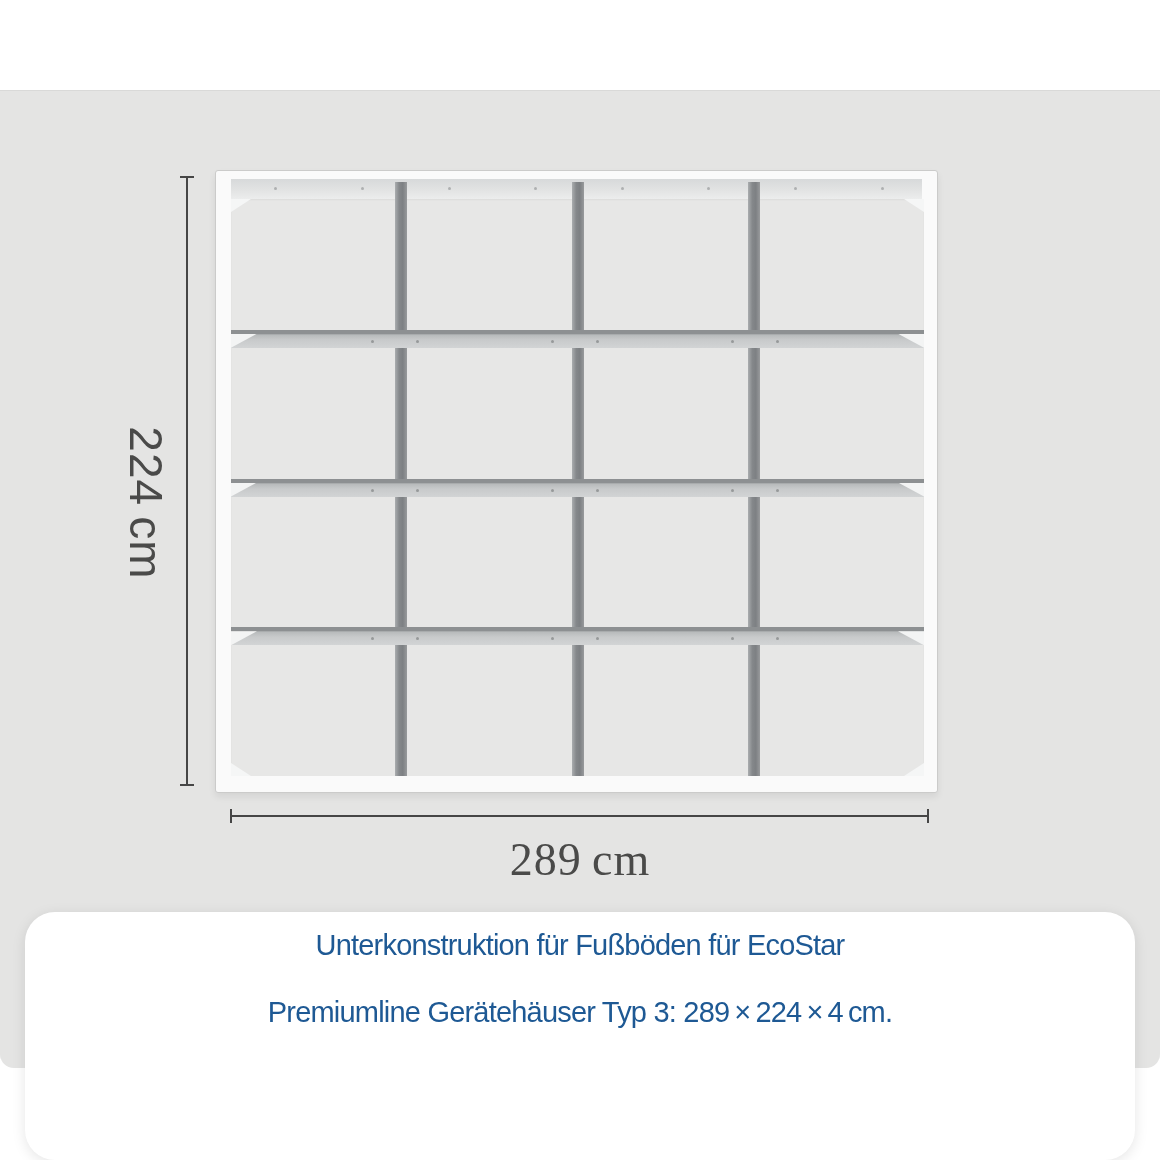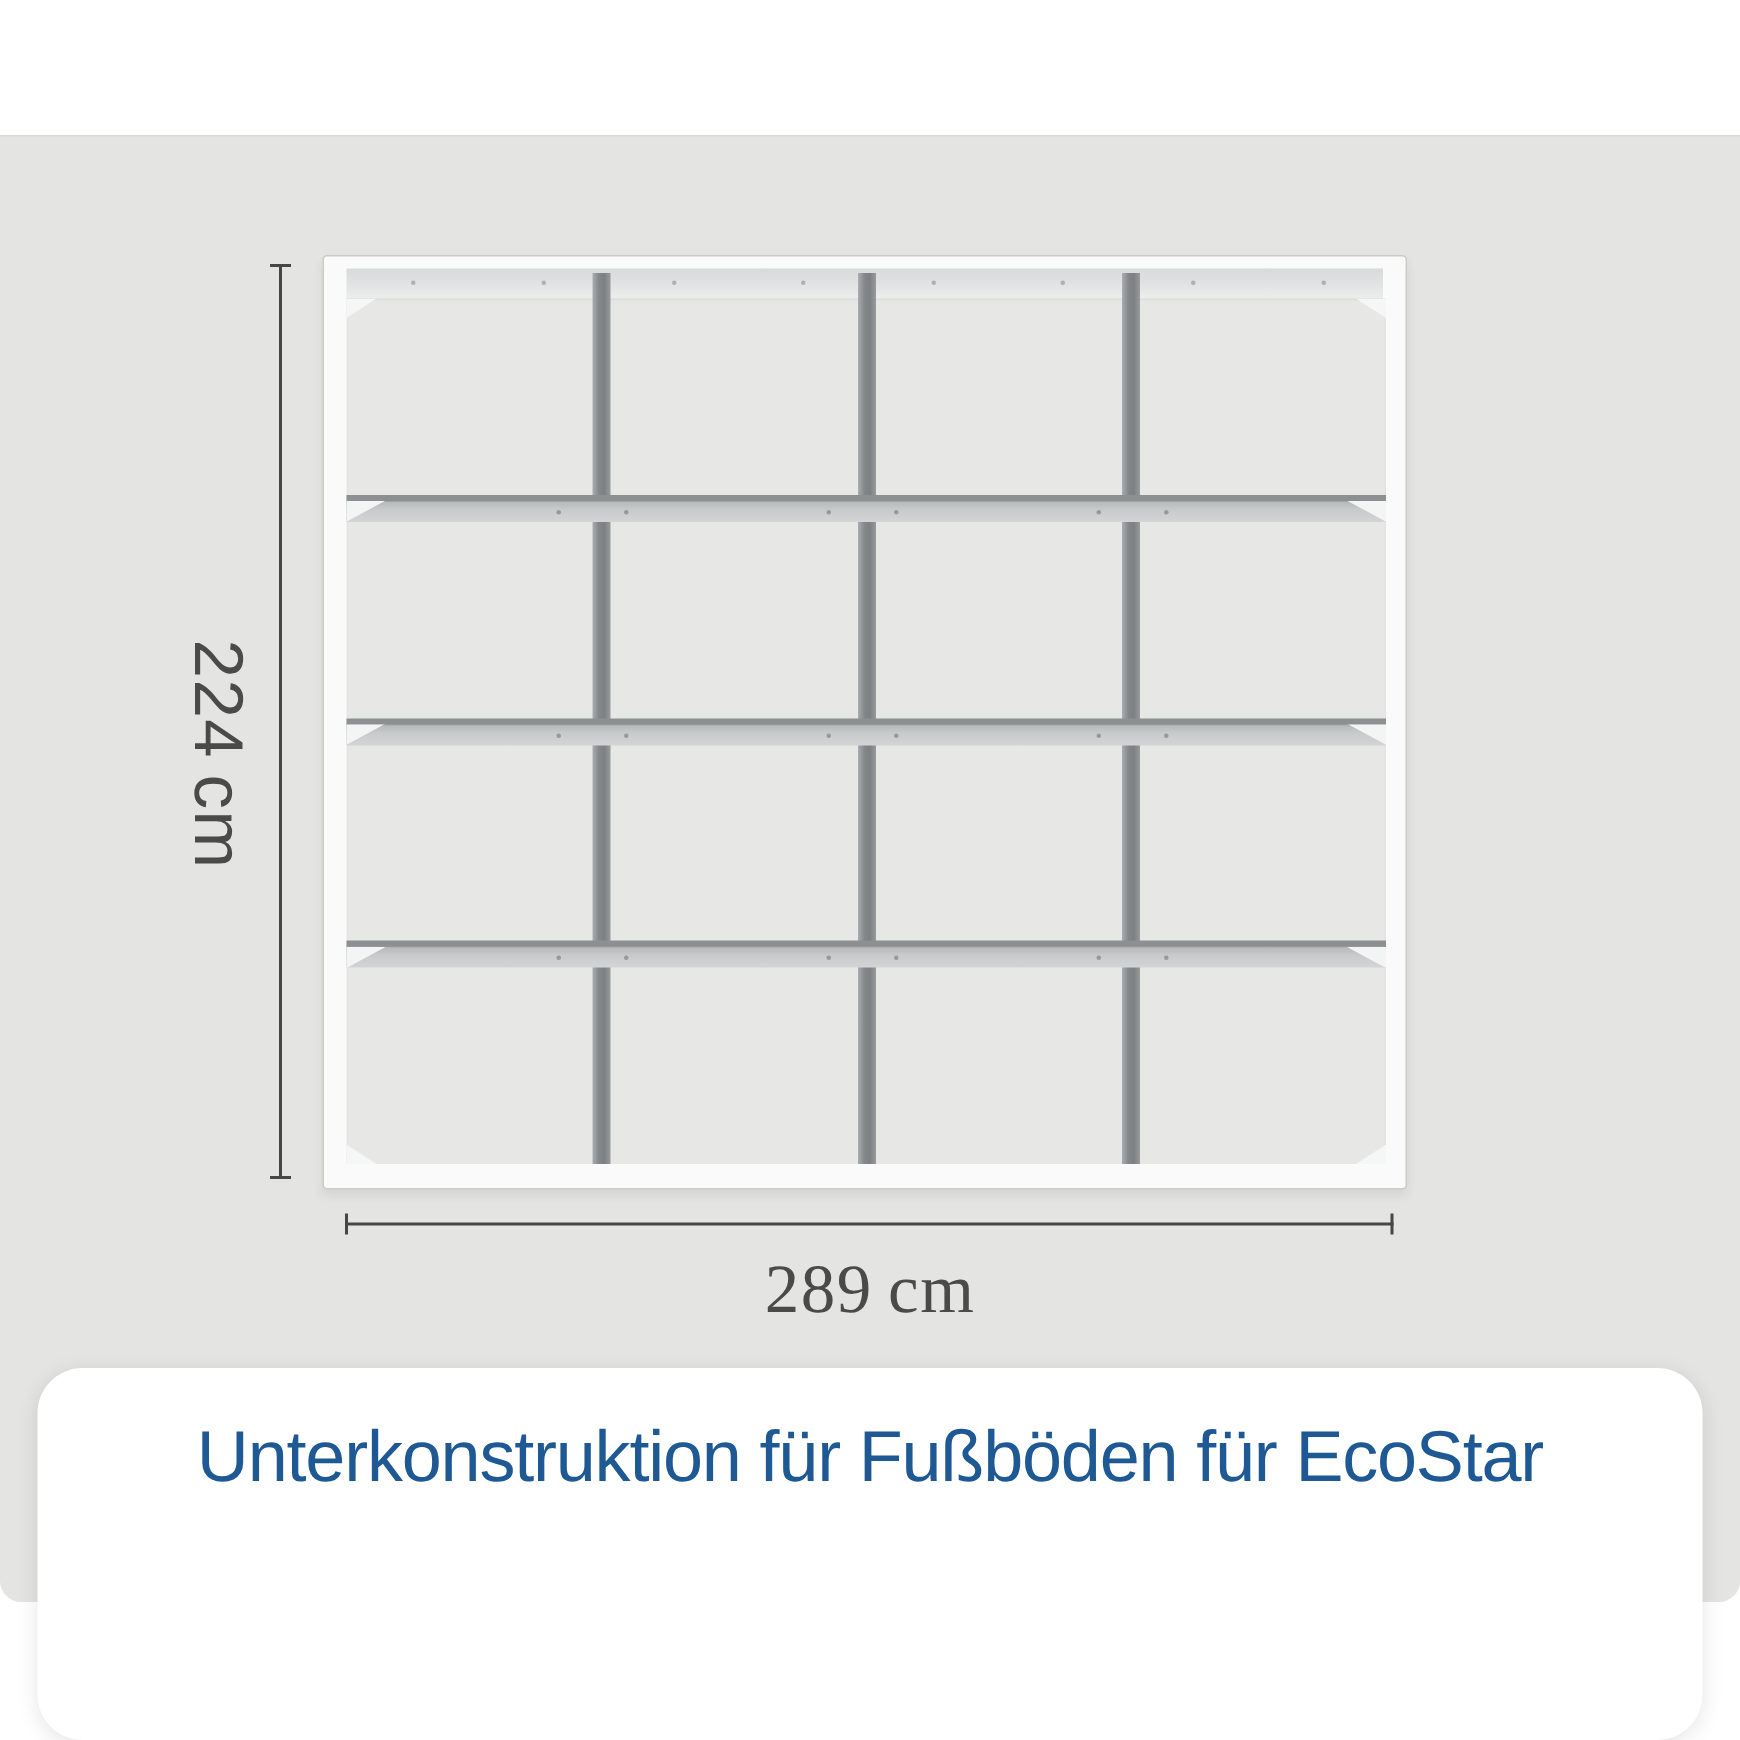--- a/index.html
+++ b/index.html
@@ -43,21 +43,21 @@
   .dim-h::before,.dim-h::after{content:"";position:absolute;top:-6px;width:2px;height:14px;background:#464646;}
   .dim-h::before{left:0;}
   .dim-h::after{right:0;}
   .dim-label{position:absolute;color:#4a4a49;font-size:46px;letter-spacing:1px;white-space:nowrap;}
   .dim-label.v{left:146px;top:503px;transform:translate(-50%,-50%) rotate(90deg);}
   .dim-label.h{left:580px;top:859px;transform:translate(-50%,-50%);font-family:Liberation Serif, serif;}
 
   
   .caption-card{position:absolute;left:25px;top:912px;width:1110px;height:248px;background:#ffffff;
                 border-radius:30px;box-shadow:0 3px 14px rgba(0,0,0,.10);}
-  .caption{margin-top:26px;text-align:center;color:#1e5994;font-size:48px;line-height:67px;
+  .caption{text-align:center;color:#1e5994;font-size:29px;line-height:67px;
            letter-spacing:-0.8px;}
 </style>
 </head>
 <body>
 
 <div class="canvas">
 
   <div class="stage"></div>
 
   <div class="frame">
@@ -114,16 +114,17 @@
 
   <div class="dim-v"></div>
   <div class="dim-label v">224 cm</div>
 
   <div class="dim-h"></div>
   <div class="dim-label h">289 cm</div>
 
   <div class="caption-card">
     <div class="caption">
       <div>Unterkonstruktion für Fußböden für EcoStar</div>
+      <div>Premiumline Gerätehäuser Typ 3: 289 × 224 × 4 cm.</div>
     </div>
   </div>
 
 </div>
 
 </body></html>

